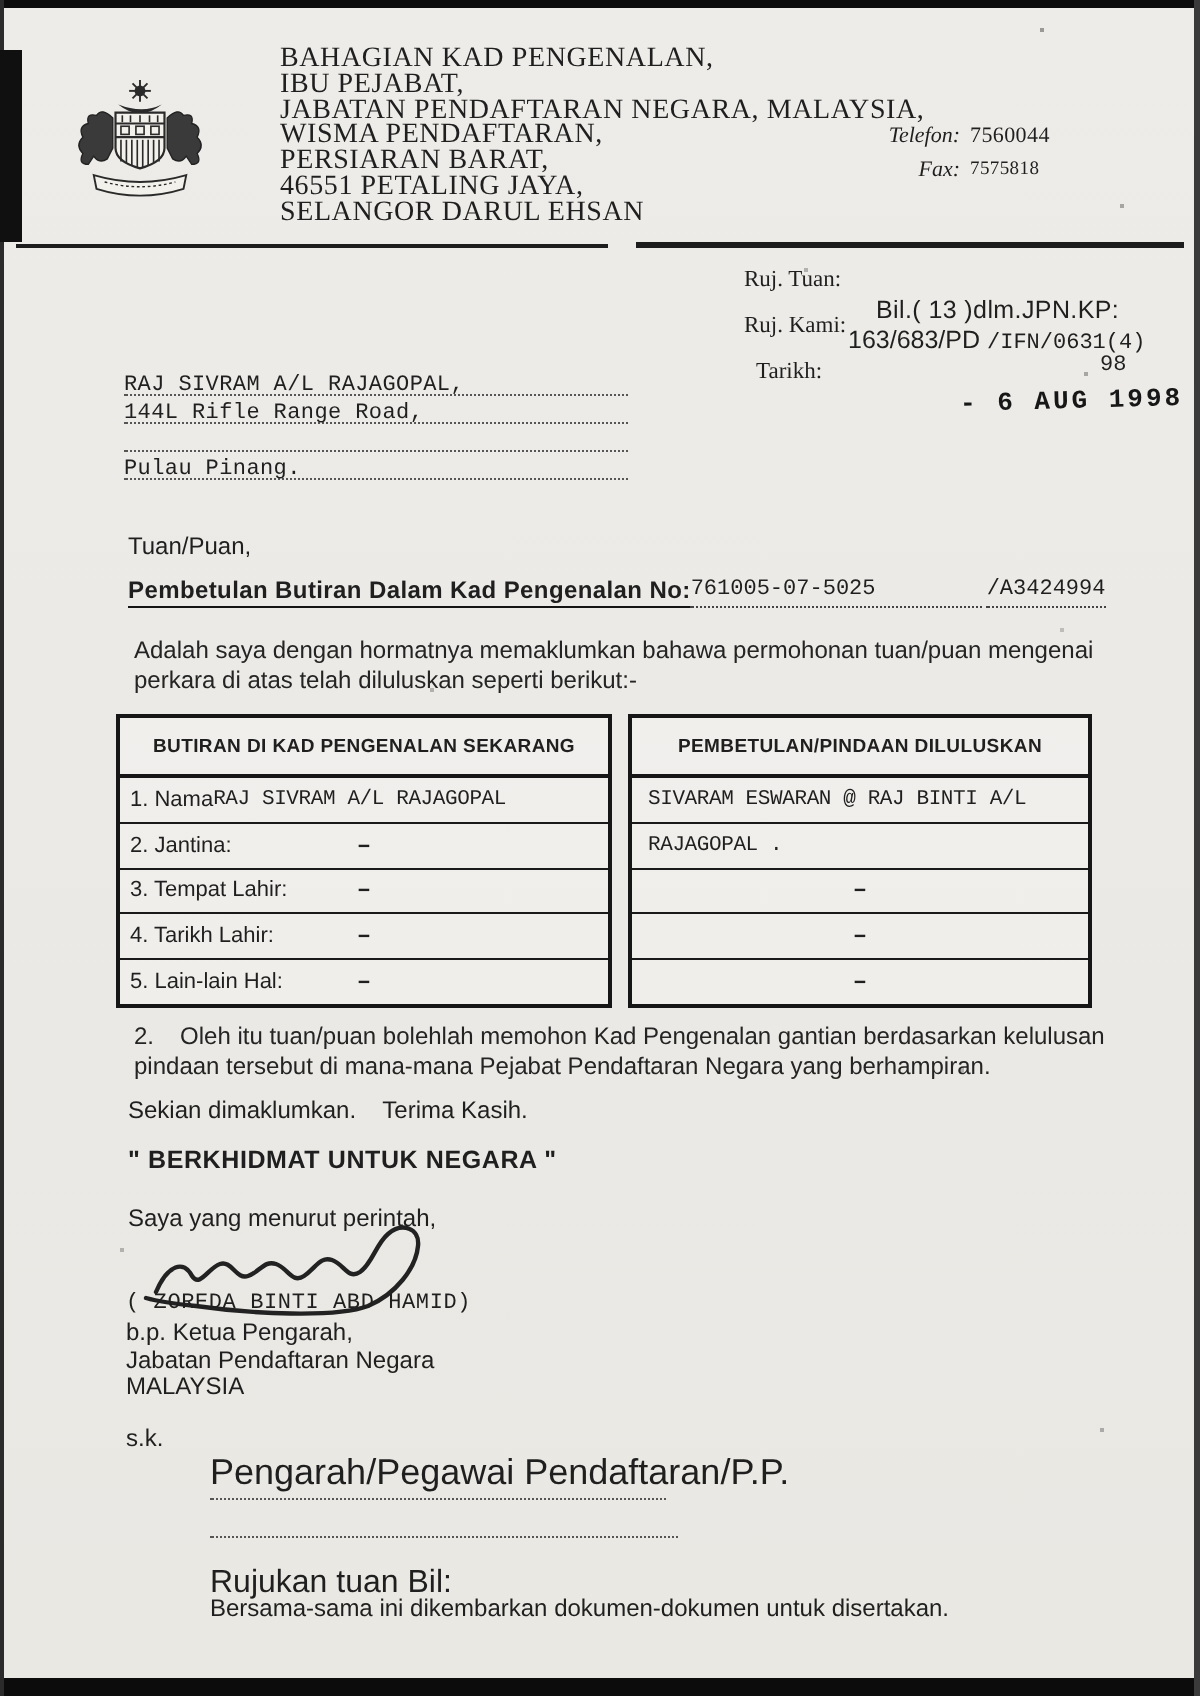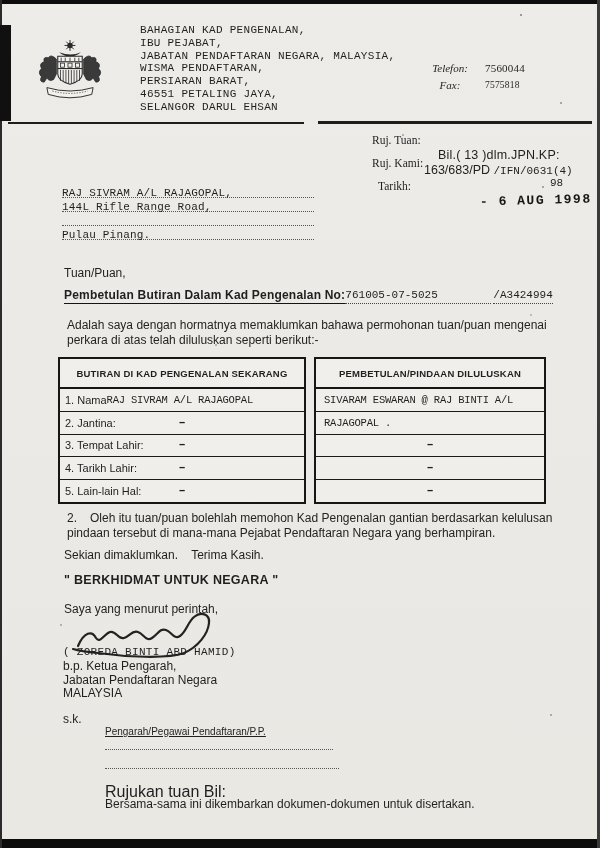--- a/index.html
+++ b/index.html
@@ -10,24 +10,24 @@
   .edge-top{left:0;top:0;width:600px;height:4px;}
   .edge-bottom{left:0;top:839px;width:600px;height:9px;}
   .edge-left{left:0;top:0;width:2px;height:848px;background:#2b2b2b;}
   .edge-right{left:597px;top:0;width:3px;height:848px;background:#3a3a3a;}
   .left-bar{left:0;top:25px;width:11px;height:96px;background:#101010;}
   .speck{position:absolute;left:520px;top:14px;width:2px;height:2px;background:#777;opacity:.7;
          box-shadow:40px 88px 0 #888, -118px 120px 0 #999, 22px 172px 0 #8a8a8a, -305px 330px 0 #9a9a9a,
                     -40px 520px 0 #9a9a9a, 30px 700px 0 #909090, -460px 610px 0 #9a9a9a, 10px 300px 0 #aaa;}
   
   .crest{position:absolute;left:36px;top:38px;width:68px;height:72px;}
-  .addr{position:absolute;left:140px;top:24px;font-family:Liberation Mono, monospace;font-size:11px;line-height:12.8px;letter-spacing:.3px;}
+  .addr{position:absolute;left:140px;top:24px;font-family:Liberation Serif, serif;font-size:14px;line-height:12.8px;letter-spacing:.3px;}
   .contacts{position:absolute;left:420px;top:62px;width:170px;font-family:"Liberation Serif",serif;font-size:11px;}
   .contact-row{display:flex;margin-bottom:4.5px;}
-  .contact-label{font-style:italic;width:60px;text-align:center;margin-right:5px;}
+  .contact-label{font-style:italic;width:60px;text-align:right;margin-right:5px;}
   .contact-value{letter-spacing:.2px;}
   .contact-row:nth-child(2) .contact-value{font-size:9.5px;padding-top:1.5px;}
   .rule{position:absolute;background:#1d1d1d;}
   .rule1{left:8px;top:122px;width:296px;height:2px;}
   .rule2{left:318px;top:121px;width:274px;height:2.5px;}
   
   .ref-label{position:absolute;font-family:"Liberation Serif",serif;font-size:11.5px;}
   .ref-tuan{left:372px;top:134px;}
   .ref-kami{left:372px;top:157px;}
   .ref-tarikh{left:378px;top:180px;}
@@ -66,21 +66,21 @@
   .t-label{font-size:11px;padding-left:5px;white-space:nowrap;}
   .t-val-mono{font-family:"Liberation Mono",monospace;font-size:10.5px;white-space:nowrap;letter-spacing:-.2px;}
   .t-dash{position:absolute;left:50%;transform:translateX(-50%);font-family:"Liberation Mono",monospace;font-size:12px;font-weight:bold;}
   .t-right .t-val-mono{padding-left:8px;}
   
   .signature-svg{position:absolute;left:70px;top:604px;}
   .sig-name{position:absolute;left:63px;top:646px;font-family:"Liberation Mono",monospace;font-size:11px;letter-spacing:.3px;}
   .sig-lines{position:absolute;left:63px;top:660px;font-size:12px;line-height:13.5px;}
   
   .sk{position:absolute;left:63px;top:712px;font-size:12px;}
-  .cc{position:absolute;left:105px;top:726px;font-size:10px;text-decoration:underline;}
+  .cc{position:absolute;left:105px;top:726px;font-size:18px;}
   .dotline{position:absolute;height:0;border-bottom:1.5px dotted #555;}
   .dot1{left:105px;top:749px;width:228px;}
   .dot2{left:105px;top:768px;width:234px;}
   .rujukan{position:absolute;left:105px;top:783px;font-size:16px;text-align:right;}
   .attach{position:absolute;left:105px;top:797px;font-size:12px;}
 </style>
 </head>
 <body>
 
 <div class="page">

